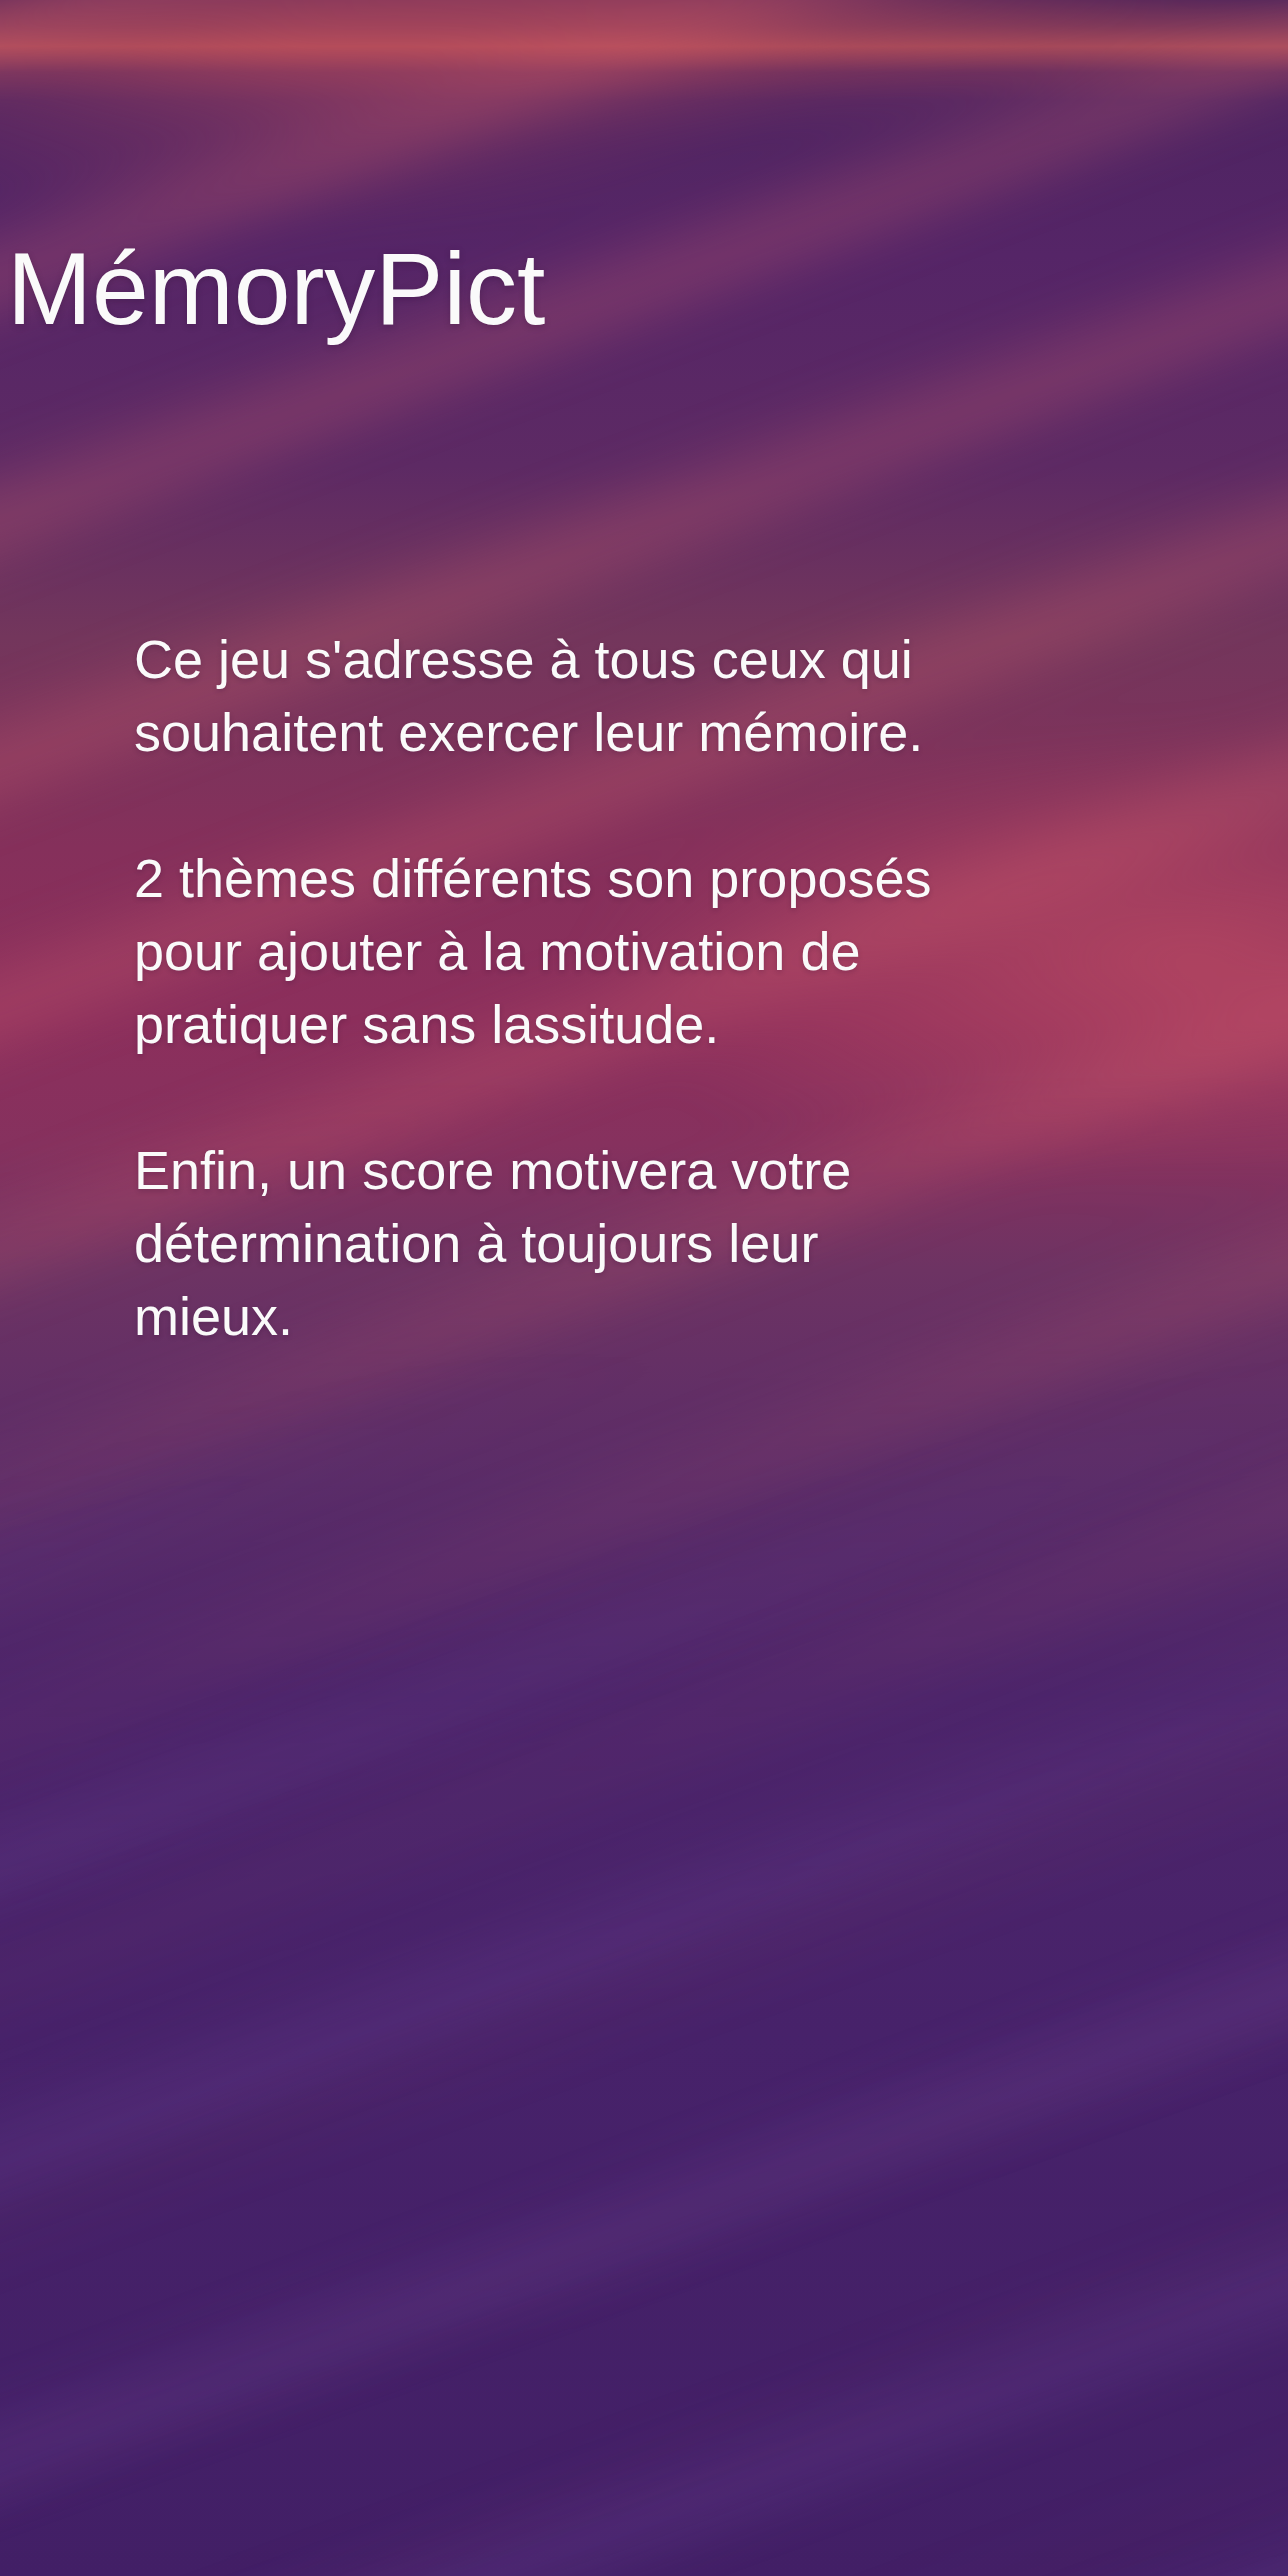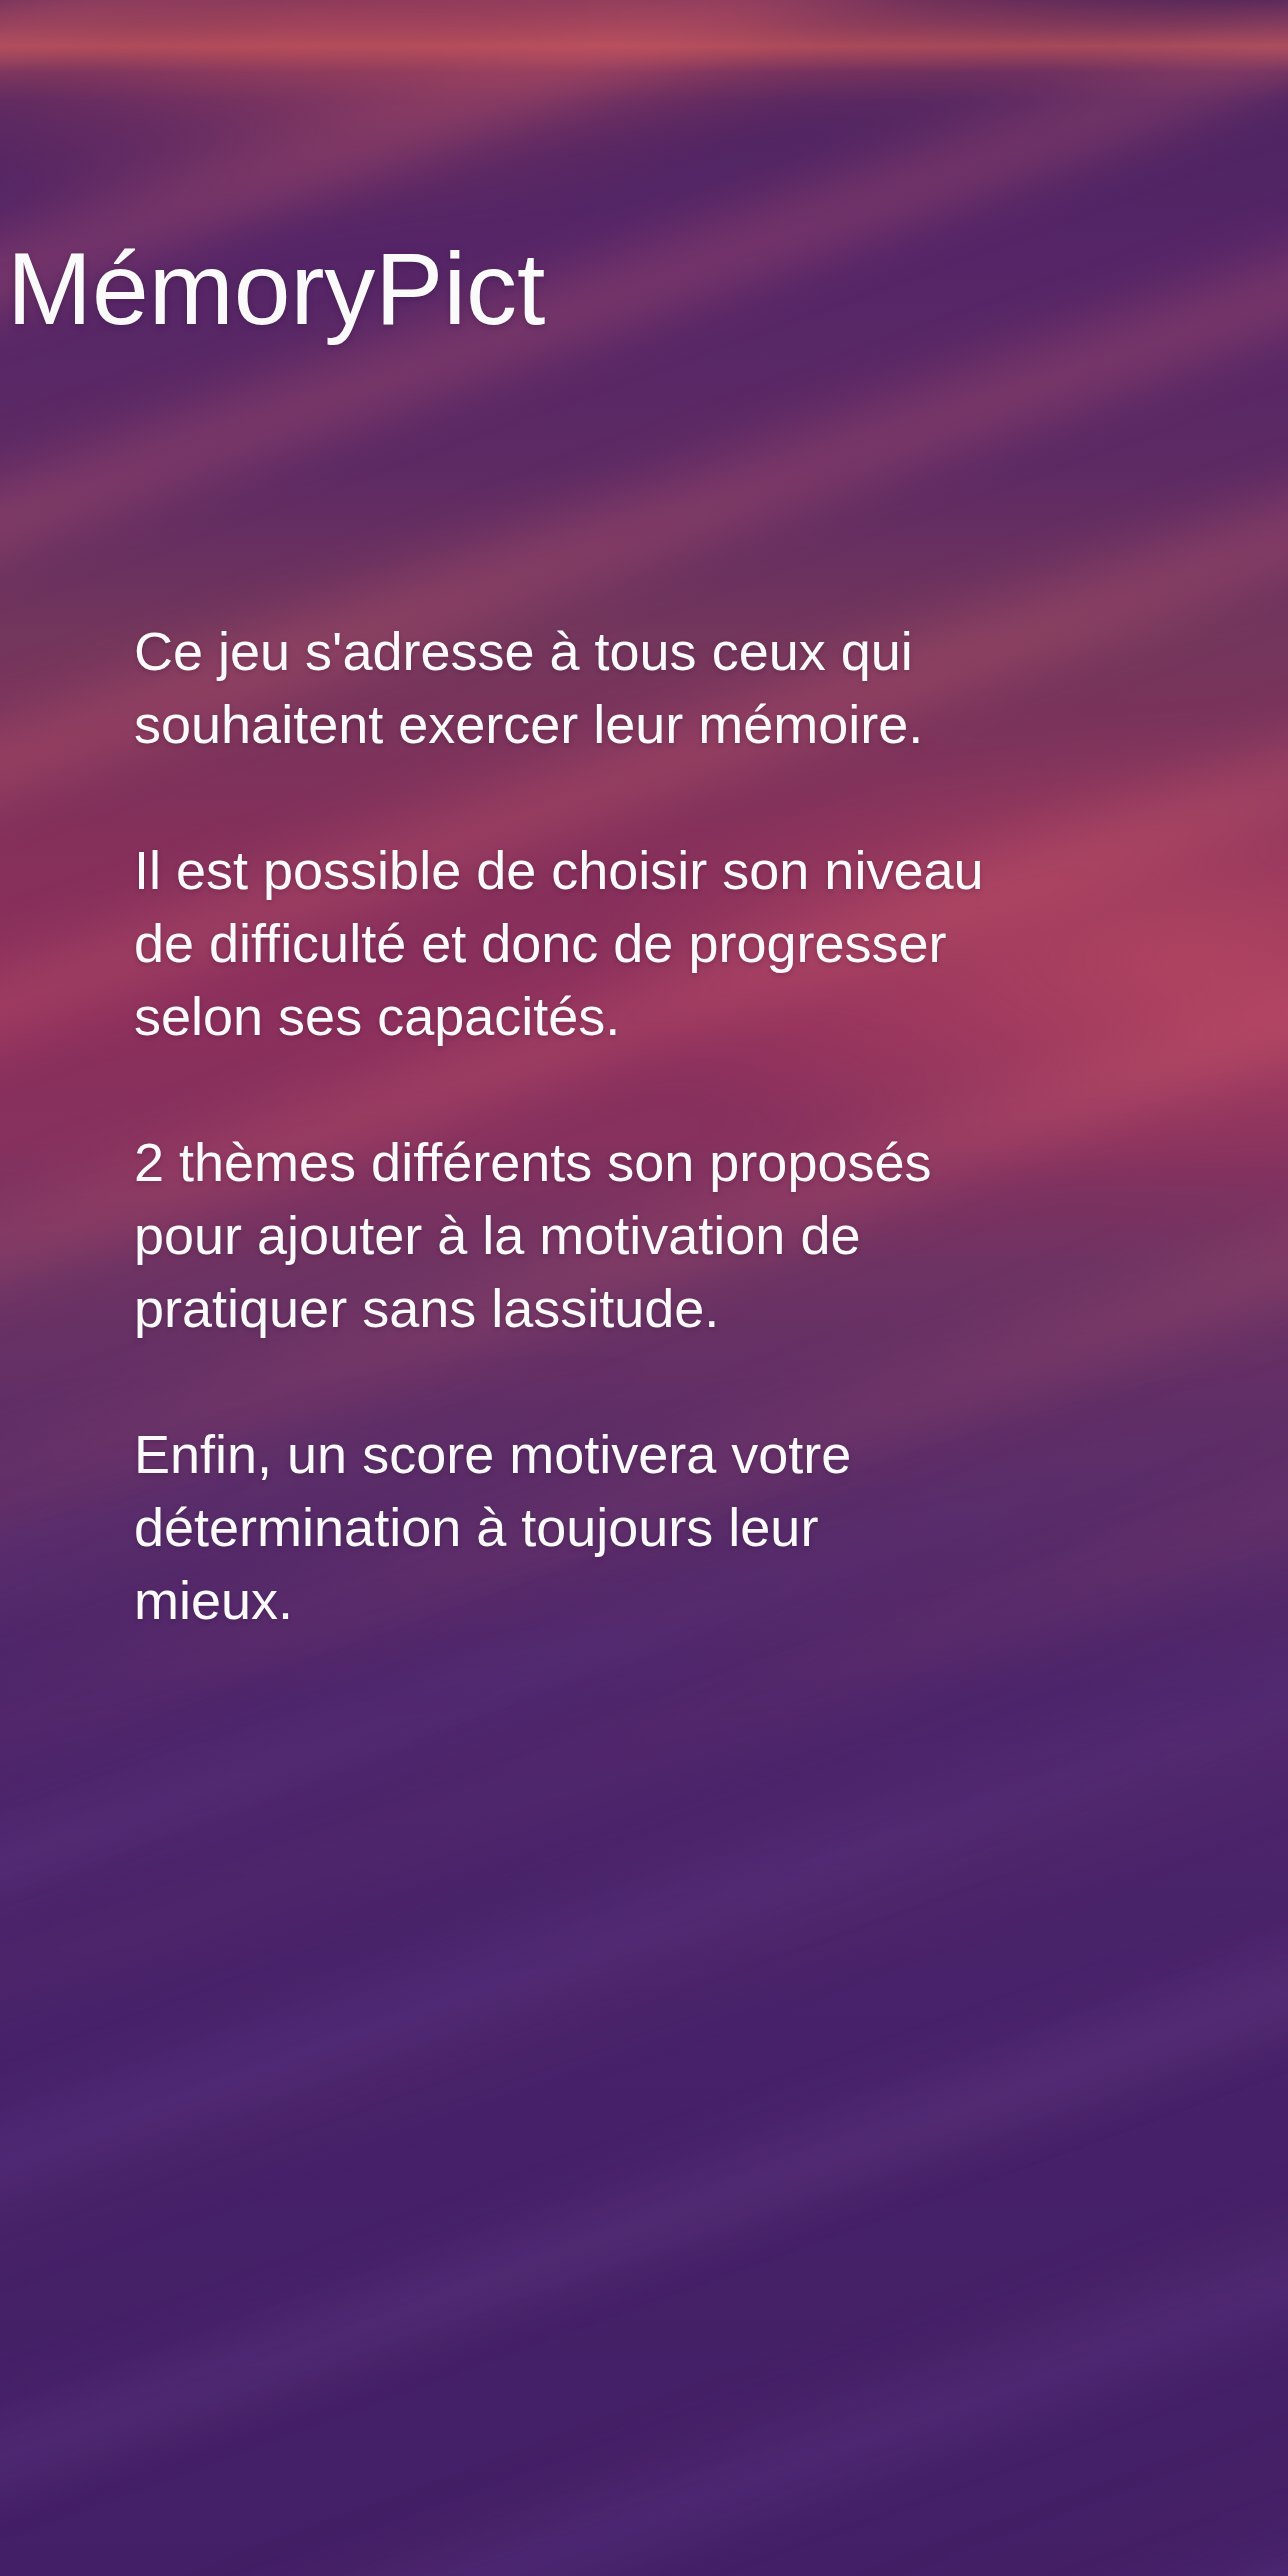--- a/index.html
+++ b/index.html
@@ -84,40 +84,37 @@
     top: 607px;
     left: 134px;
     width: 1059px;
     color: #fafafa;
     font-size: 54px;
     line-height: 73px;
     font-weight: 400;
     text-shadow: 0 1.7px 5.1px rgba(40,10,45,0.22);
   }
   .description p {
-    margin: 8px 0 73px 0;
+    margin: 16px 0 73px 0;
     white-space: pre-line;
   }
 </style>
 </head>
 <body>
 
 <div class="screen">
 
   <div class="streaks-pink"></div>
   <div class="streaks-purple"></div>
 
   <h1 class="app-title">MémoryPict</h1>
 
   <div class="description">
     <p>Ce jeu s'adresse à tous ceux qui
 souhaitent exercer leur mémoire.</p>
-    <p>Il est possible de choisir son niveau
-de difficulté et donc de progresser
-selon ses capacités.</p>
     <p>2 thèmes différents son proposés
 pour ajouter à la motivation de
 pratiquer sans lassitude.</p>
     <p>Enfin, un score motivera votre
 détermination à toujours leur
 mieux.</p>
   </div>
 
 </div>
 

